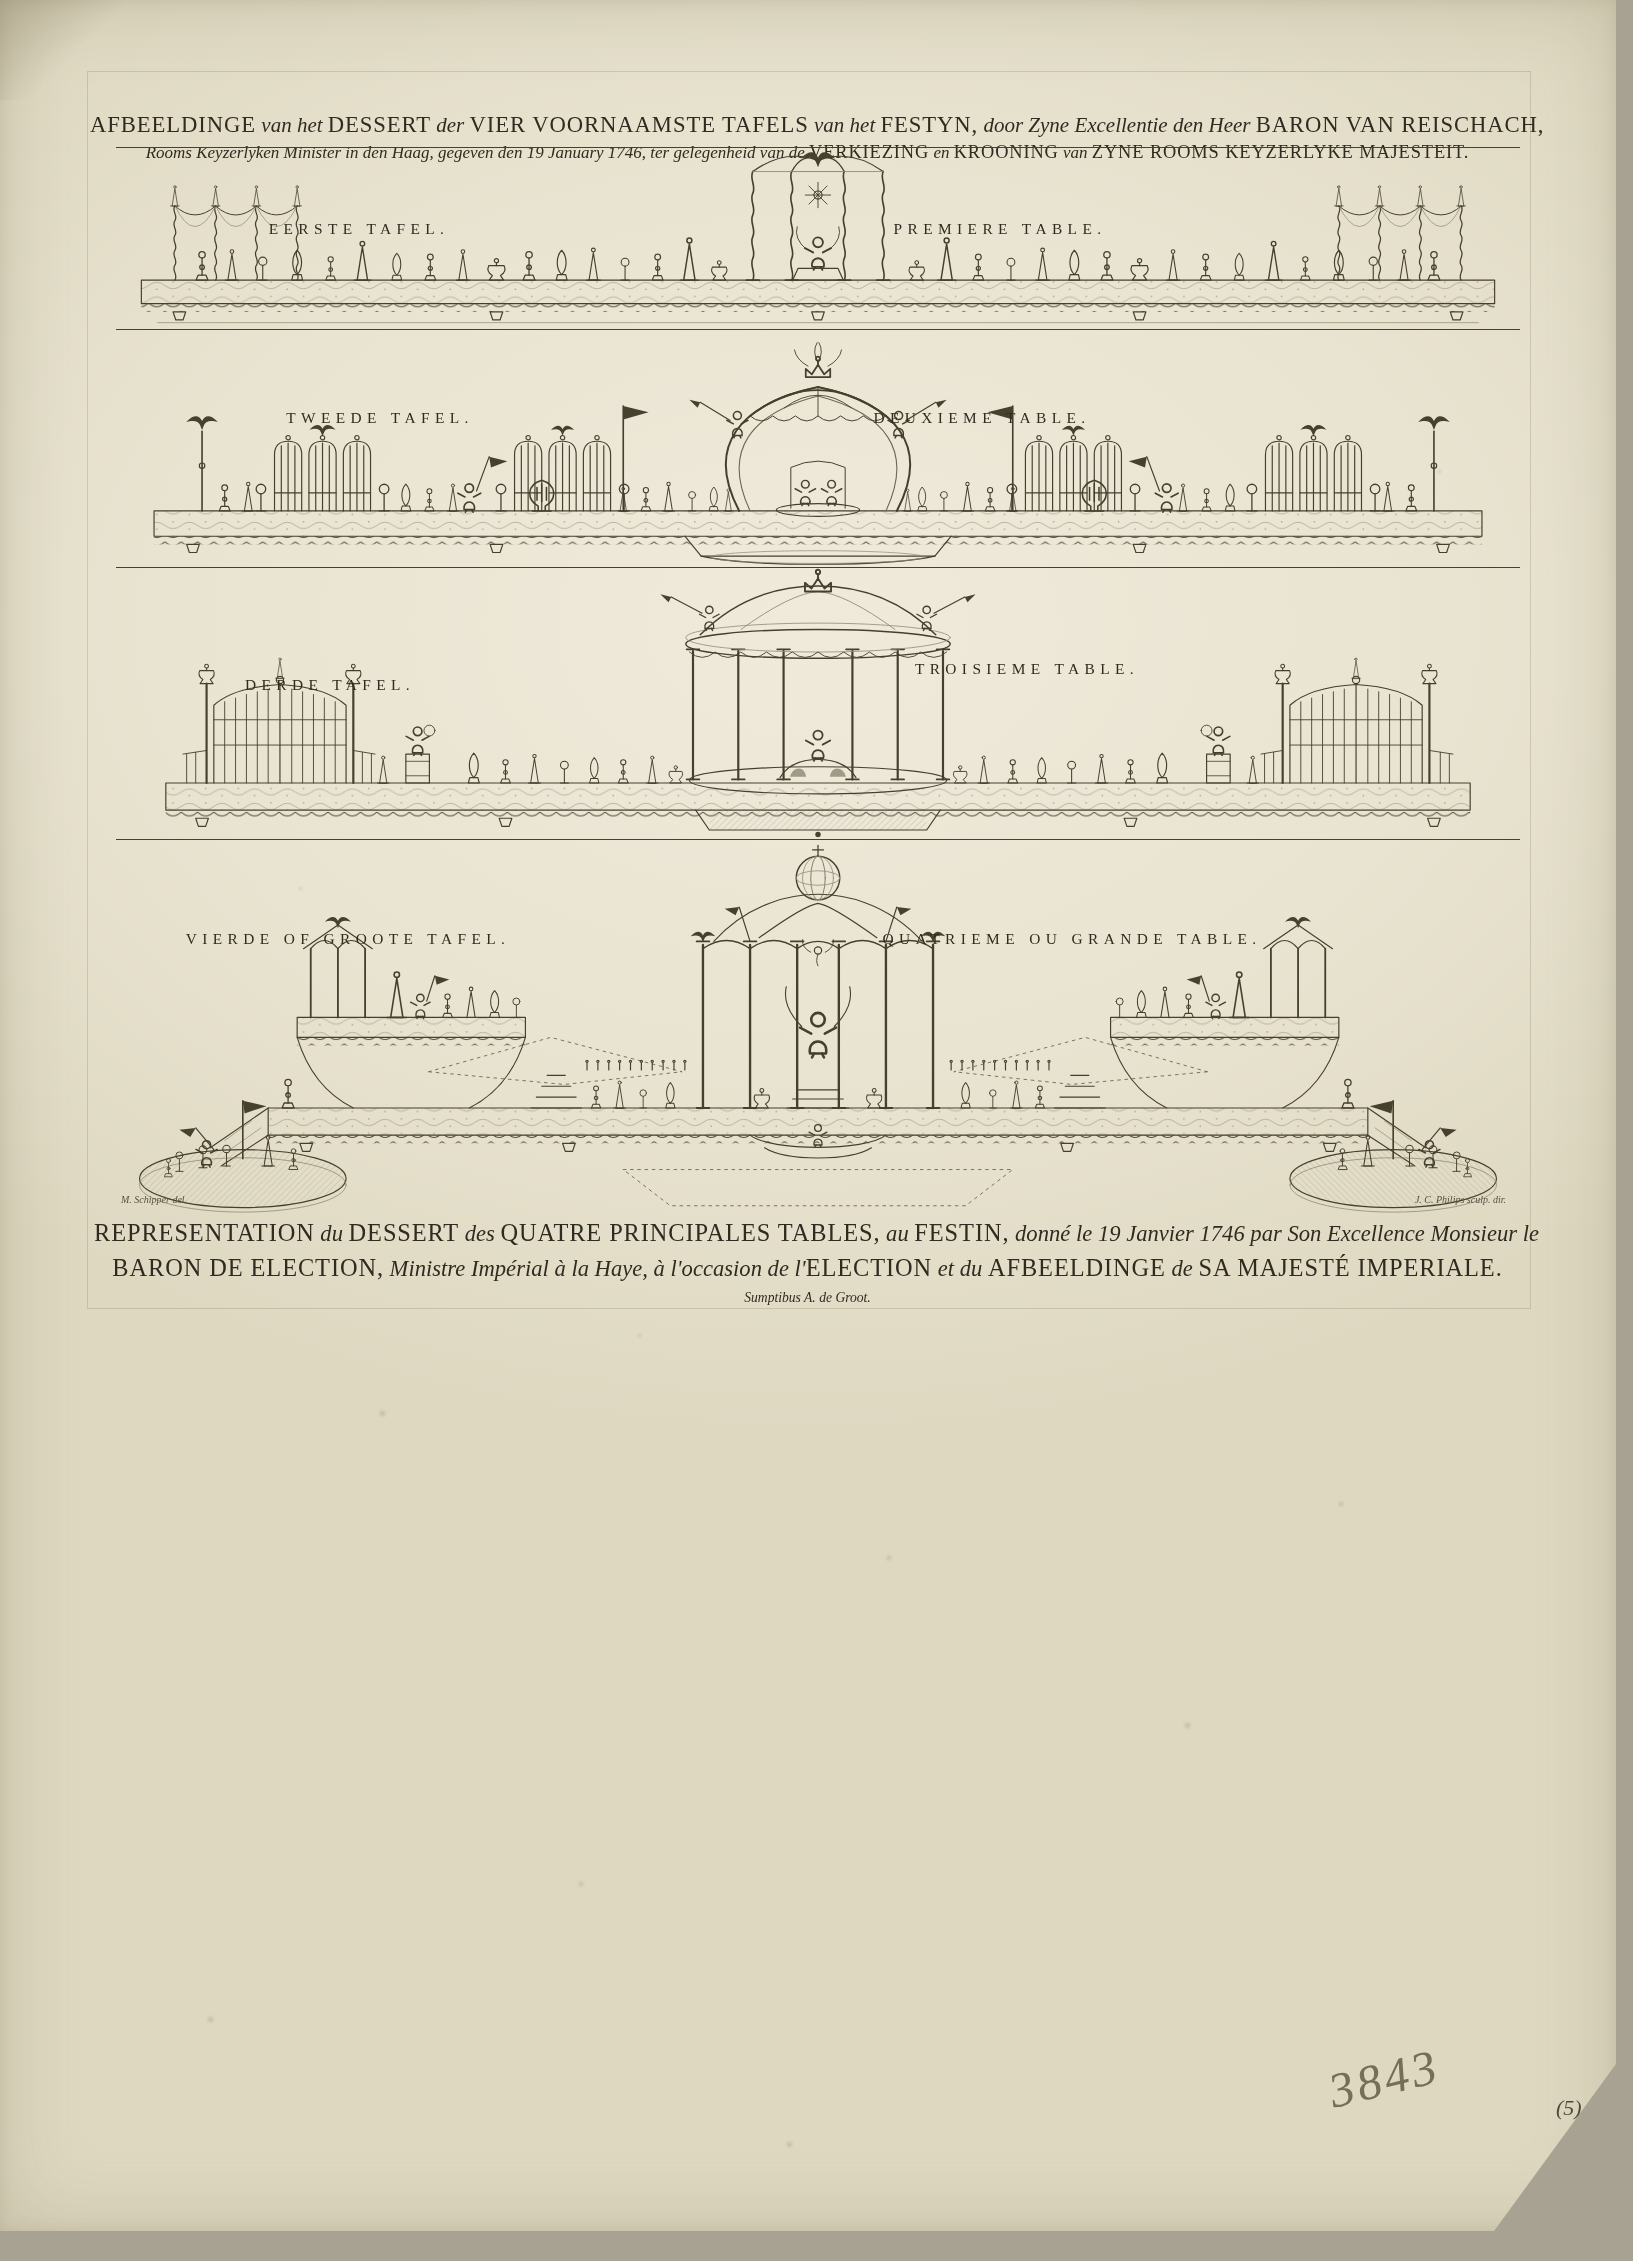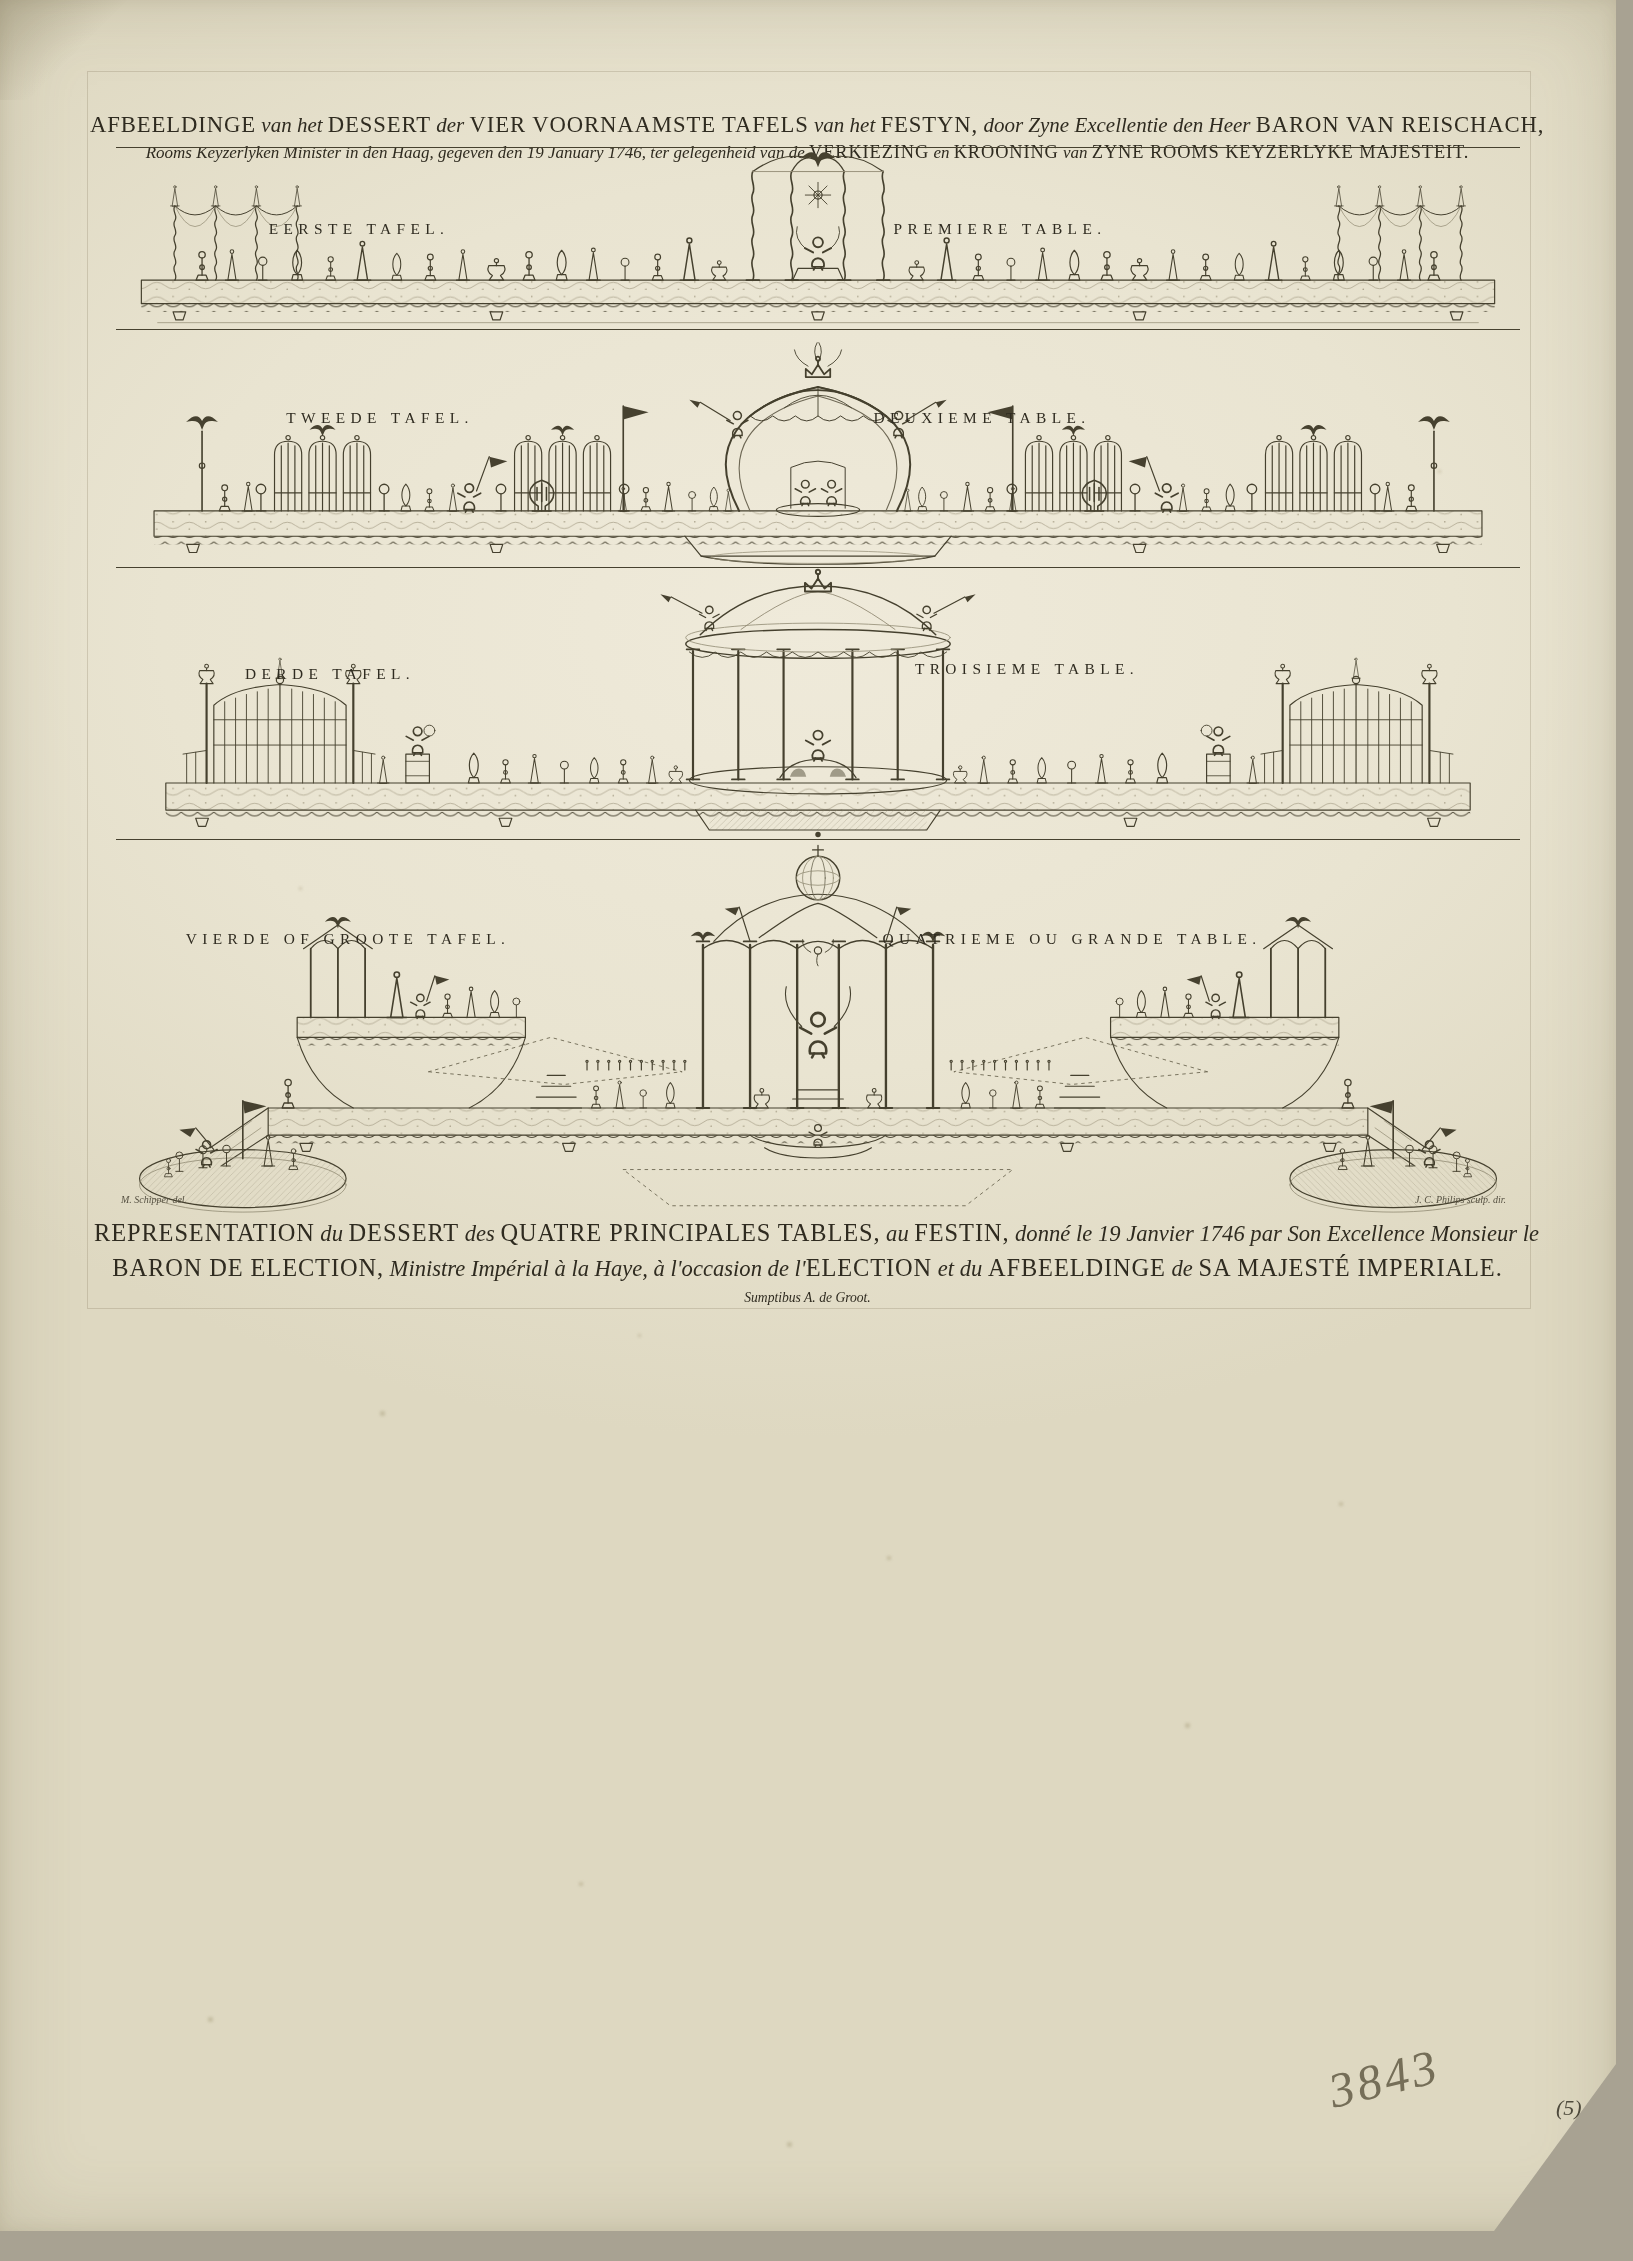--- a/index.html
+++ b/index.html
@@ -318,21 +318,21 @@
                 <use href="#d-tree" transform="translate(660,200) scale(0.8,0.8)"></use>
                 <use href="#d-tree" transform="translate(890,200) scale(-0.8,0.8)"></use>
                 <use href="#d-cone" transform="translate(676,200) scale(0.65,0.65)"></use>
                 <use href="#d-cone" transform="translate(874,200) scale(-0.65,0.65)"></use>
               </g>
           </g>
         </svg>
       </section>
 
       <section class="panel" style="height:271px">
-        <div class="panel-label" style="left:214px;top:61px">DERDE TAFEL.</div>
+        <div class="panel-label" style="left:214px;top:72px">DERDE TAFEL.</div>
         <div class="panel-label" style="left:911px;top:56px">TROISIEME TABLE.</div>
         <svg id="svg3" class="illus" viewBox="0 0 1550 300" preserveAspectRatio="none">
           <g stroke="#45402e" fill="none" stroke-width="1.3" stroke-linecap="round" stroke-linejoin="round">
             <g>
               <rect x="55" y="238" width="1440" height="30" fill="url(#p-cloth)"></rect>
               <rect x="55" y="268" width="1440" height="9" fill="url(#p-scallop)" stroke="none"></rect>
               <use href="#d-foot" transform="translate(95,277)"></use>
                 <use href="#d-foot" transform="translate(430,277)"></use>
               <use href="#d-foot" transform="translate(1120,277)"></use>
                 <use href="#d-foot" transform="translate(1455,277)"></use>

